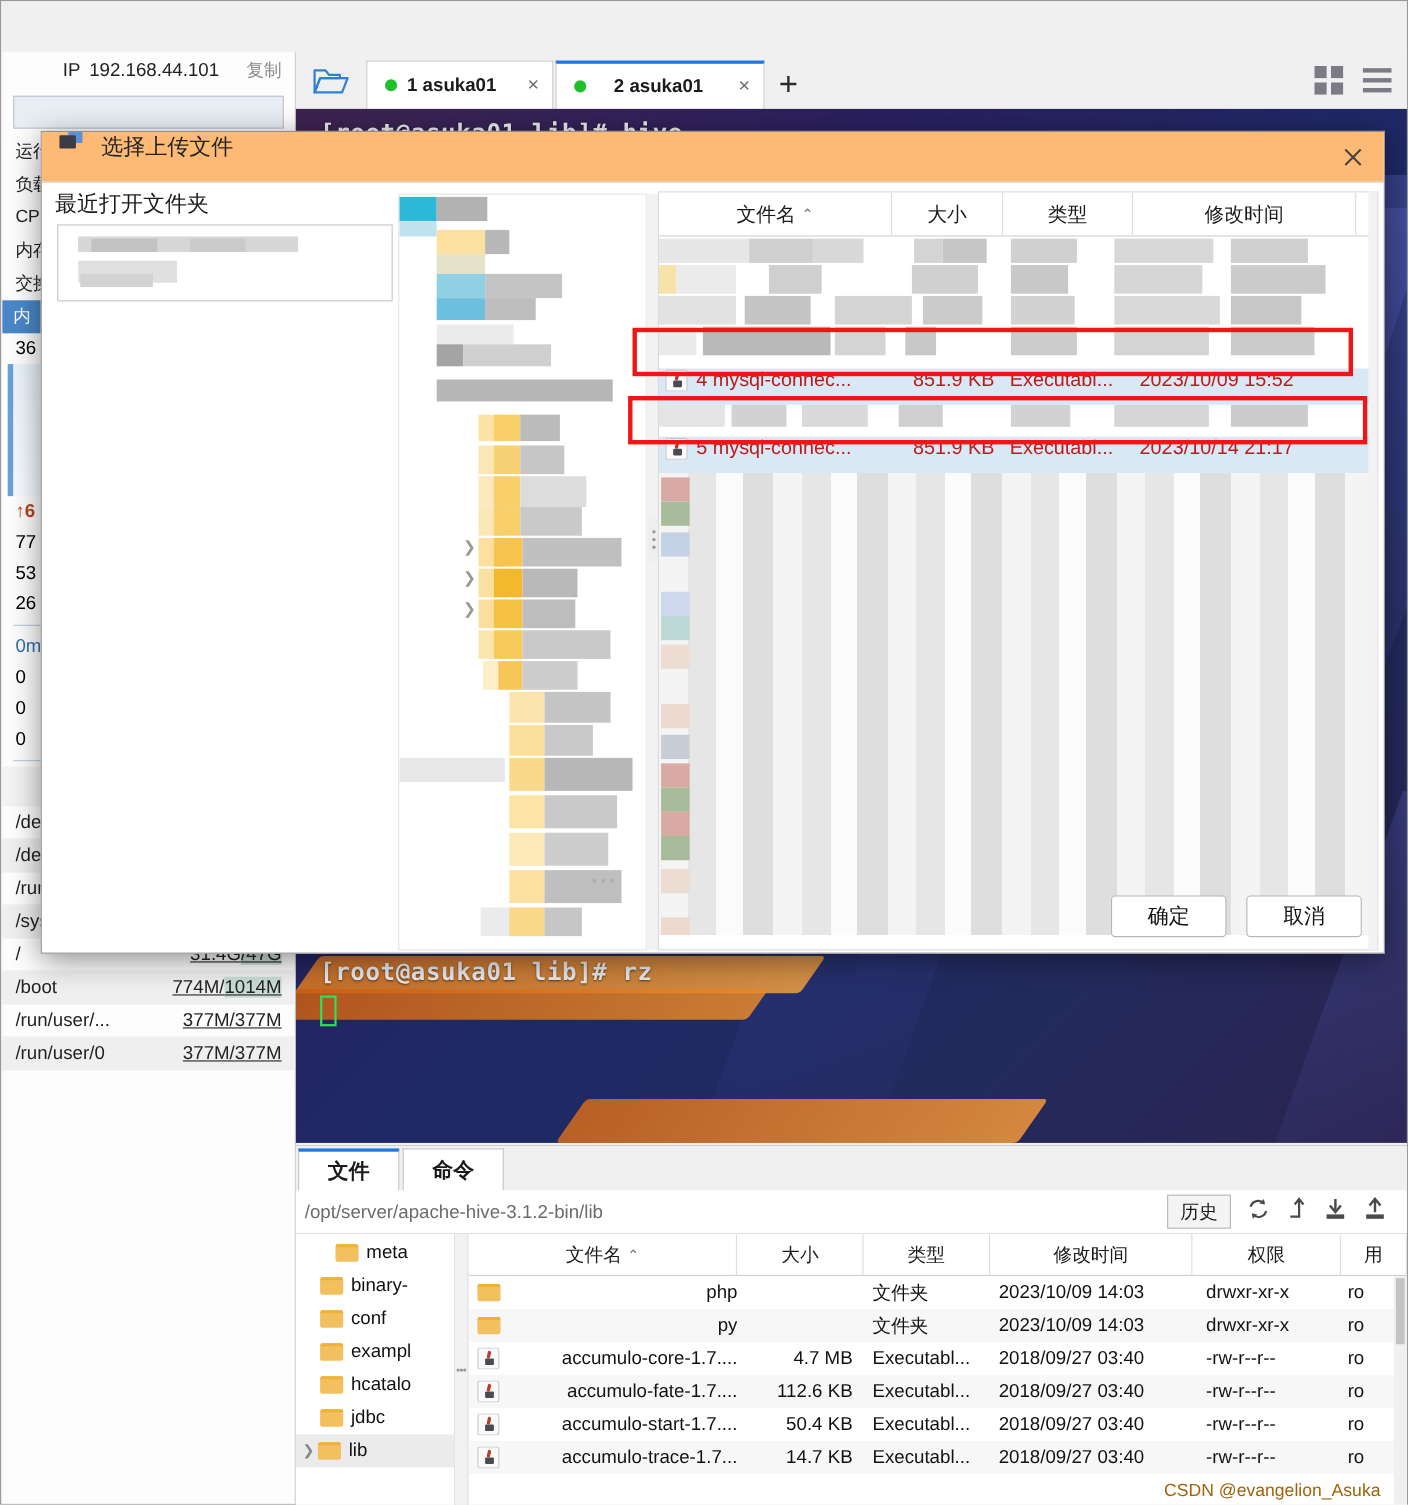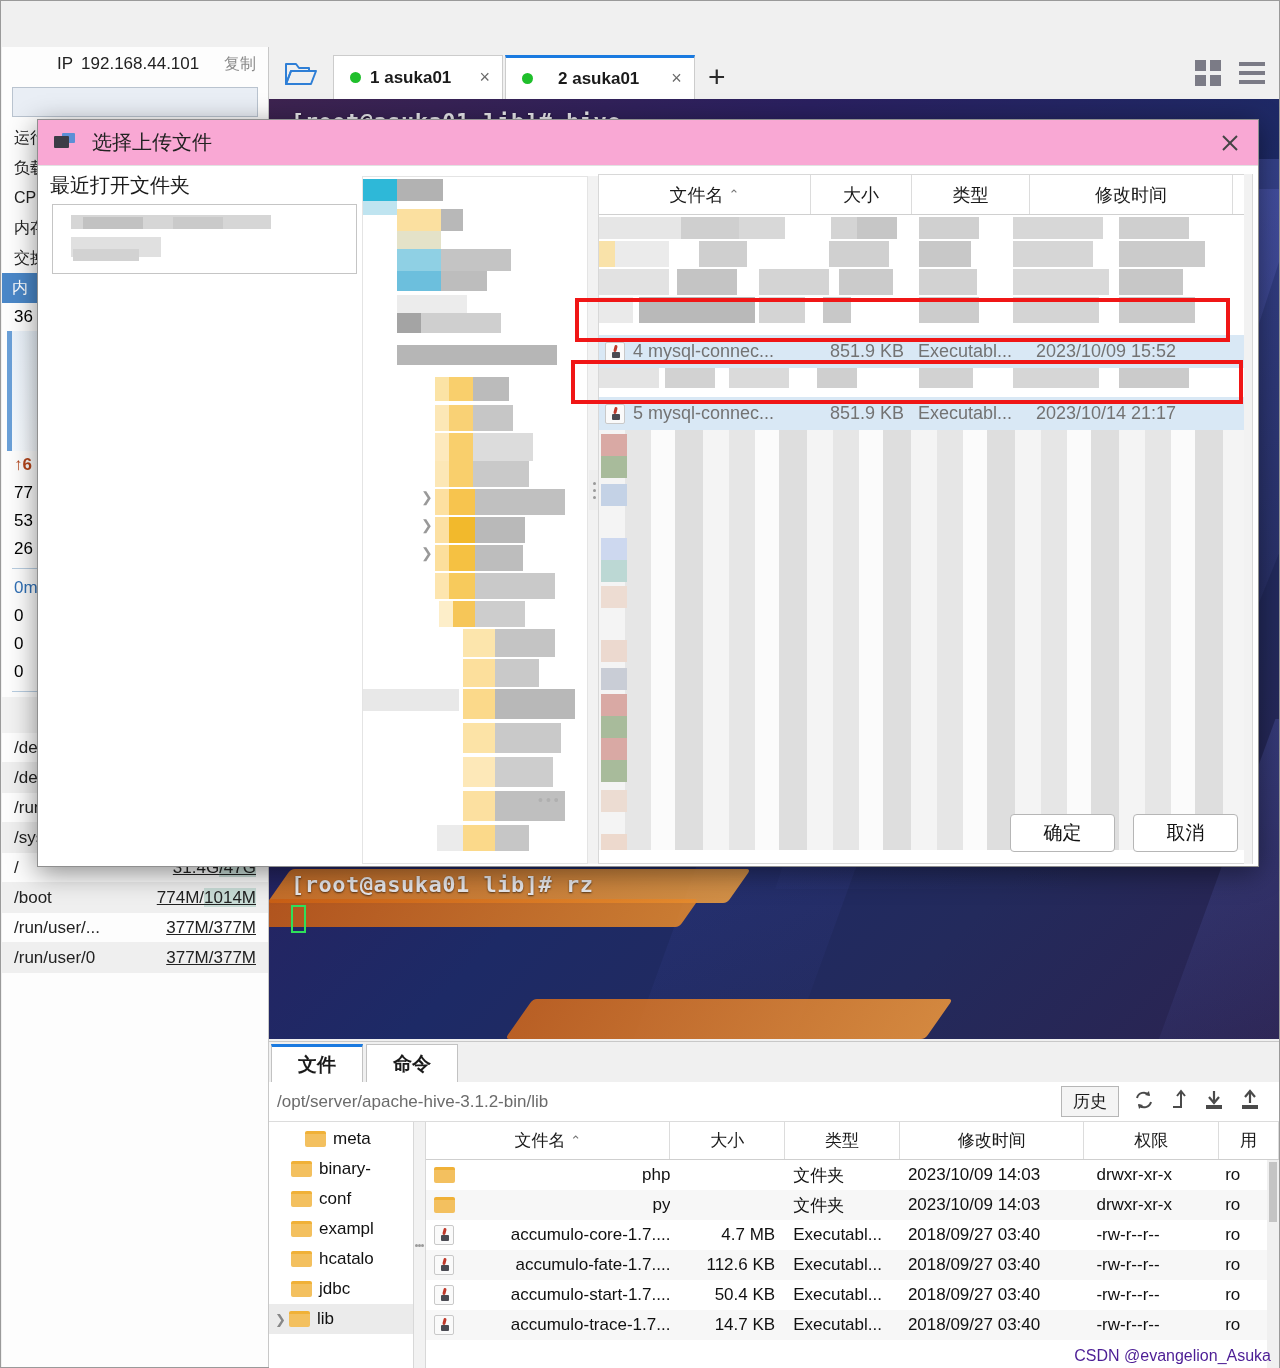--- a/index.html
+++ b/index.html
@@ -225,31 +225,31 @@
   }
   .java-ico:before {
     content: ""; position: absolute; left: 8px; top: 2px; width: 3px; height: 7px;
     background: #c0392b; border-radius: 2px; transform: rotate(14deg);
   }
   .ft-scroll {
     position: absolute; right: 0; top: 118px; width: 12px; height: 210px; background: #f0f0f0;
   }
   .ft-scroll i { display: block; width: 8px; margin: 2px; height: 60px; background: #c4c4c4; }
   .watermark {
-    position: absolute; right: 8px; bottom: 3px; font-size: 16px; color: #4c1d95; margin-top: 17px;
+    position: absolute; right: 24px; bottom: 3px; font-size: 16px; color: #a16207; margin-top: 17px;
   }
 
   
   .overlay-dialog {
     position: absolute; left: 36px; top: 118px; width: 1222px; height: 748px;
     background: #ffffff; border: 1px solid #8f8f8f;
     box-shadow: 0 6px 26px rgba(0,0,0,.45);
   }
   .dlg-title {
-    height: 46px; display: flex; align-items: center; background: #f9a8d4;
+    height: 46px; display: flex; align-items: flex-start; background: #fdba74;
     border-bottom: 1px solid #e2e2e2;
   }
   .dlg-title .ticon { margin-left: 16px; width: 24px; height: 20px; position: relative; }
   .dlg-title .ticon .scr { position: absolute; left: 0; top: 3px; width: 15px; height: 12px; background: #3c3c46; border-radius: 1px; }
   .dlg-title .ticon .scr2 { position: absolute; left: 8px; top: 0; width: 13px; height: 10px; background: #5c8fd6; border-radius: 1px; }
   .dlg-title .tname { margin-left: 14px; font-size: 20px; color: #222; }
   .dlg-close {
     margin-left: auto; width: 56px; height: 46px; display: flex; align-items: center; justify-content: center;
     color: #444;
   }
@@ -280,21 +280,21 @@
   }
   .dl-head { display: flex; height: 40px; border-bottom: 1px solid #d0d0d0; background: #fff; }
   .dl-head div {
     display: flex; align-items: center; justify-content: center;
     font-size: 18px; color: #1a1a1a; border-right: 1px solid #dcdcdc;
   }
   .dc-name { width: 212px; }
   .dc-size { width: 101px; }
   .dc-type { width: 118px; }
   .dc-time { width: 203px; }
-  .dl-row { display: flex; height: 33px; align-items: center; font-size: 18px; color: #737373; }
+  .dl-row { display: flex; height: 33px; align-items: flex-start; font-size: 18px; color: #b91c1c; }
   .dl-row.sel { background: #d9e8f5; }
   .dl-row .dc-name { display: flex; align-items: center; padding-left: 6px; }
   .dl-row .dc-size { text-align: right; padding-right: 8px; }
   .dl-row .dc-type { padding-left: 6px; }
   .dl-row .dc-time { padding-left: 6px; }
   .dl-row > div { white-space: nowrap; overflow: hidden; }
   .redbox {
     position: absolute; border: 4px solid #f01616; pointer-events: none;
   }
   .dlg-btns {

